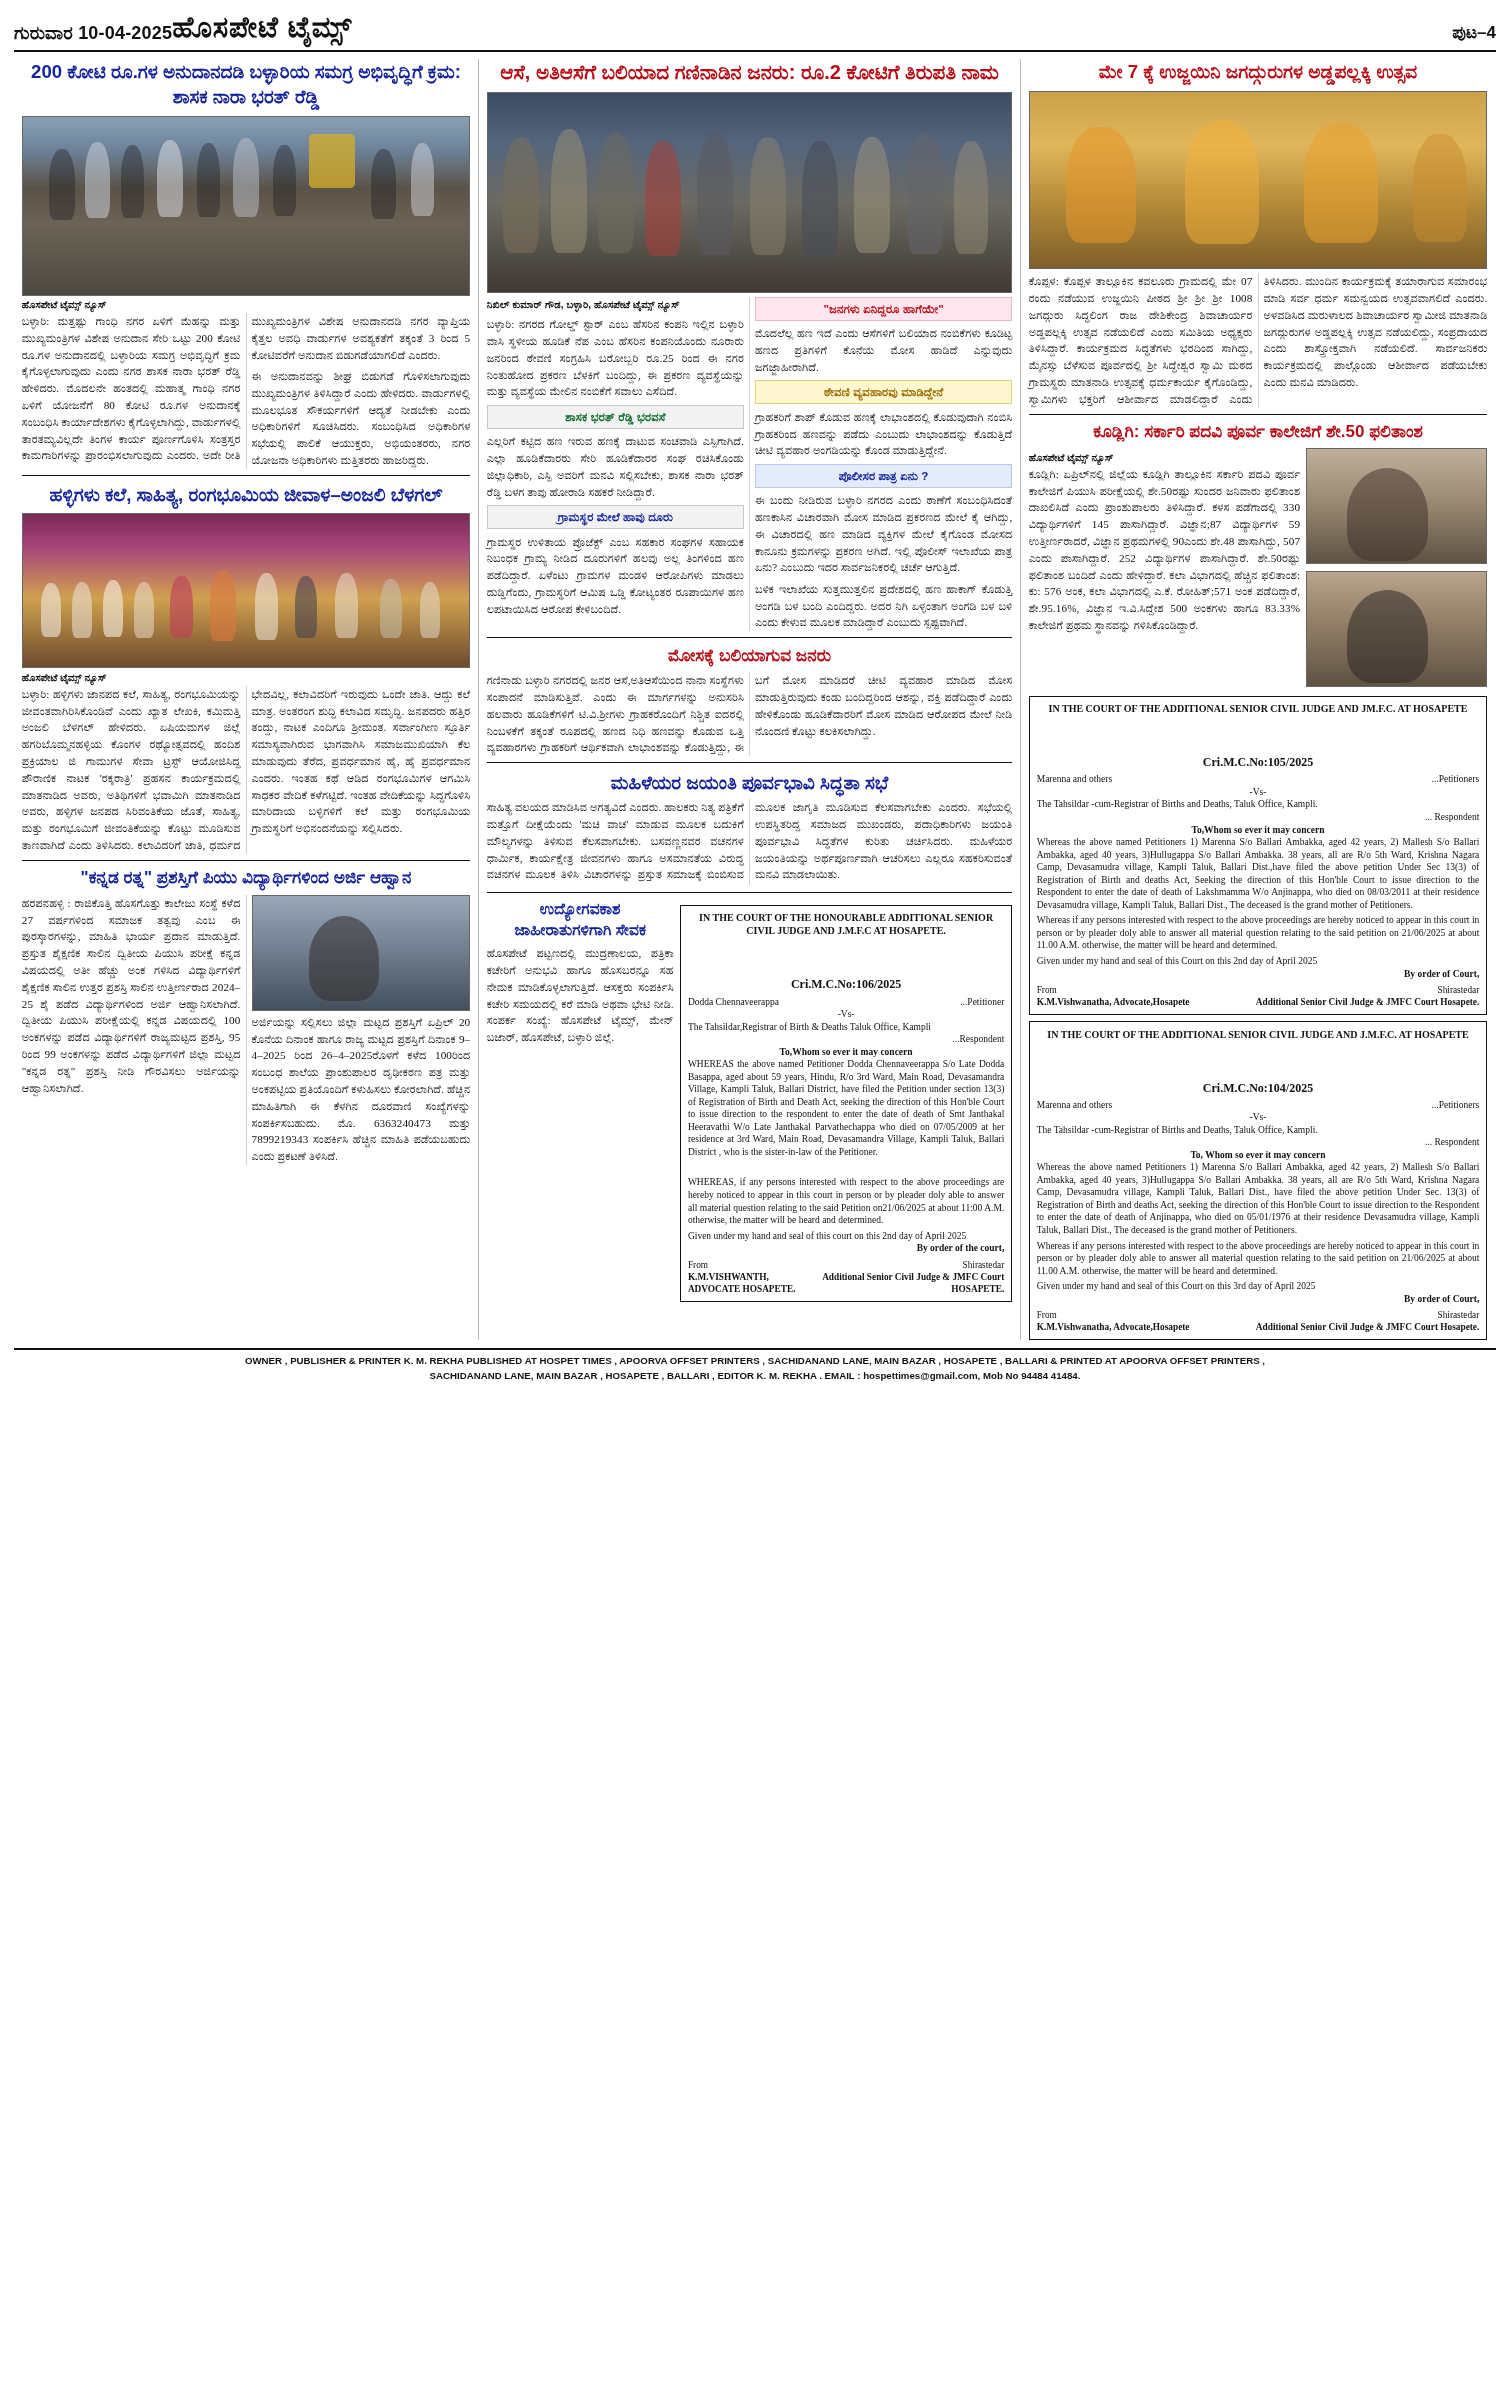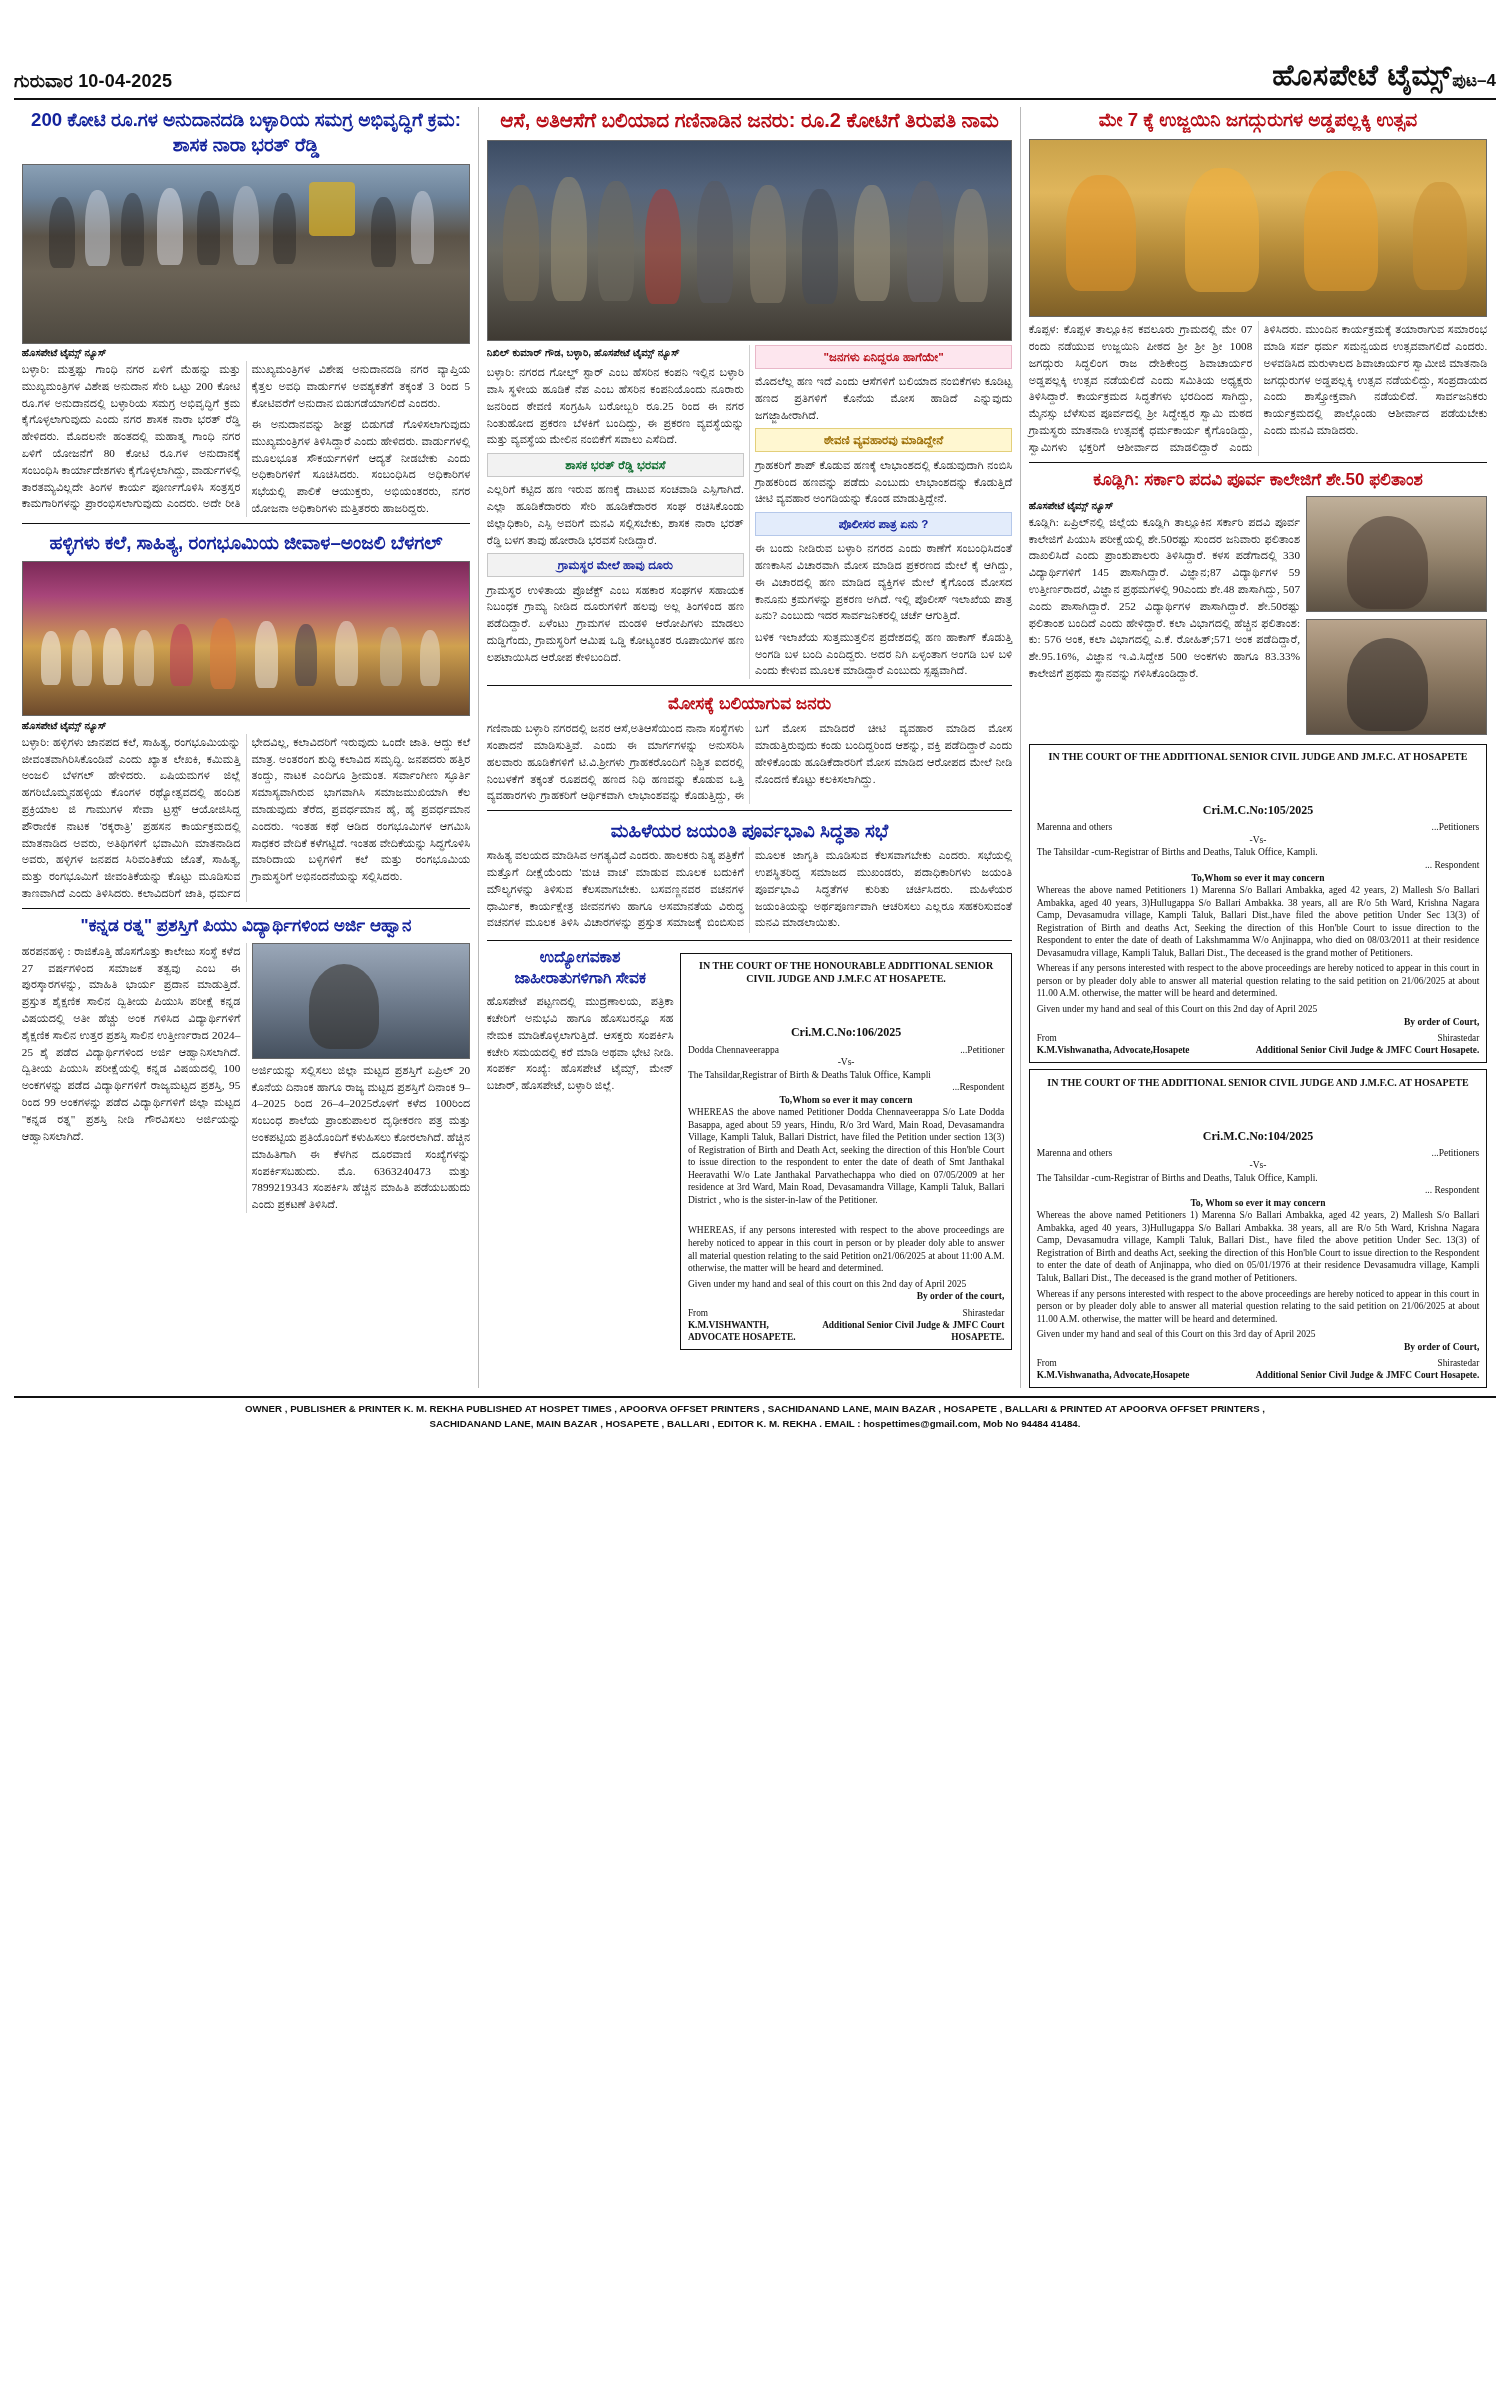--- a/index.html
+++ b/index.html
@@ -34,23 +34,22 @@
     color:#111;
     letter-spacing:0.2px;
     padding-bottom:1.5px;
   }
   .masthead .paper-name {
     font-family:"Liberation Sans", sans-serif;
     font-weight:bold;
     font-size:29px;
     letter-spacing:0.8px;
     color:#111;
-    text-align:right;
+    text-align:left;
     flex:1;
-    margin-top:48px;
   }
   .masthead .pageno {
     font-family:"Liberation Sans", sans-serif;
     font-weight:bold;
     font-size:17px;
     padding-bottom:2.3px;
   }
   
   .columns {
     display:flex;
@@ -300,21 +299,21 @@
           <i style="left:80%;top:20%;width:36px;height:121px;background:rgba(100,100,105,.55)"></i>
           <i style="left:89%;top:24%;width:34px;height:113px;background:rgba(150,140,120,.5)"></i>
         </div>
       </div>
 
       <div class="body-text two-col-text">
         <p class="byline">ನಿಖಿಲ್ ಕುಮಾರ್ ಗೌಡ, ಬಳ್ಳಾರಿ, ಹೊಸಪೇಟೆ ಟೈಮ್ಸ್ ನ್ಯೂಸ್</p>
         <p>ಬಳ್ಳಾರಿ: ನಗರದ ಗೋಲ್ಡ್ ಸ್ಟಾರ್ ಎಂಬ ಹೆಸರಿನ ಕಂಪನಿ ಇಲ್ಲಿನ ಬಳ್ಳಾರಿ ವಾಸಿ ಸ್ಥಳೀಯ ಹೂಡಿಕೆ ನೆಪ ಎಂಬ ಹೆಸರಿನ ಕಂಪನಿಯೊಂದು ನೂರಾರು ಜನರಿಂದ ಠೇವಣಿ ಸಂಗ್ರಹಿಸಿ ಬರೋಬ್ಬರಿ ರೂ.25 ರಿಂದ ಈ ನಗರ ನಿಂತುಹೋದ ಪ್ರಕರಣ ಬೆಳಕಿಗೆ ಬಂದಿದ್ದು, ಈ ಪ್ರಕರಣ ವ್ಯವಸ್ಥೆಯನ್ನು ಮತ್ತು ವ್ಯವಸ್ಥೆಯ ಮೇಲಿನ ನಂಬಿಕೆಗೆ ಸವಾಲು ಎಸೆದಿದೆ.</p>
 
         <div class="sub-head green">ಶಾಸಕ ಭರತ್ ರೆಡ್ಡಿ ಭರವಸೆ</div>
-        <p>ಎಲ್ಲರಿಗೆ ಕಟ್ಟಿದ ಹಣ ಇರುವ ಹಣಕ್ಕೆ ದಾಟುವ ಸಂಚವಾಡಿ ಎಸ್ಪಿಗಾಗಿದೆ. ಎಲ್ಲಾ ಹೂಡಿಕೆದಾರರು ಸೇರಿ ಹೂಡಿಕೆದಾರರ ಸಂಘ ರಚಿಸಿಕೊಂಡು ಜಿಲ್ಲಾಧಿಕಾರಿ, ಎಸ್ಪಿ ಅವರಿಗೆ ಮನವಿ ಸಲ್ಲಿಸಬೇಕು, ಶಾಸಕ ನಾರಾ ಭರತ್ ರೆಡ್ಡಿ ಬಳಗ ತಾವು ಹೋರಾಡಿ ಭರವಸೆ ನೀಡಿದ್ದಾರೆ.</p>
+        <p>ಎಲ್ಲರಿಗೆ ಕಟ್ಟಿದ ಹಣ ಇರುವ ಹಣಕ್ಕೆ ದಾಟುವ ಸಂಚವಾಡಿ ಎಸ್ಪಿಗಾಗಿದೆ. ಎಲ್ಲಾ ಹೂಡಿಕೆದಾರರು ಸೇರಿ ಹೂಡಿಕೆದಾರರ ಸಂಘ ರಚಿಸಿಕೊಂಡು ಜಿಲ್ಲಾಧಿಕಾರಿ, ಎಸ್ಪಿ ಅವರಿಗೆ ಮನವಿ ಸಲ್ಲಿಸಬೇಕು, ಶಾಸಕ ನಾರಾ ಭರತ್ ರೆಡ್ಡಿ ಬಳಗ ತಾವು ಹೋರಾಡಿ ಸಹಕರೆ ನೀಡಿದ್ದಾರೆ.</p>
 
         <div class="sub-head">ಗ್ರಾಮಸ್ಥರ ಮೇಲೆ ಹಾವು ದೂರು</div>
         <p>ಗ್ರಾಮಸ್ಥರ ಉಳಿತಾಯ ಪ್ರೊಜೆಕ್ಟ್ ಎಂಬ ಸಹಕಾರ ಸಂಘಗಳ ಸಹಾಯಕ ನಿಬಂಧಕ ಗ್ರಾಮ್ಯ ನೀಡಿದ ದೂರುಗಳಿಗೆ ಹಲವು ಅಲ್ಲ ತಿಂಗಳಿಂದ ಹಣ ಪಡೆದಿದ್ದಾರೆ. ಏಳೆಂಟು ಗ್ರಾಮಗಳ ಮಂಡಳಿ ಆರೋಪಿಗಳು ಮಾಡಲು ದುಡ್ಡಿಗೆಂದು, ಗ್ರಾಮಸ್ಥರಿಗೆ ಆಮಿಷ ಒಡ್ಡಿ ಕೋಟ್ಯಂತರ ರೂಪಾಯಿಗಳ ಹಣ ಲಪಟಾಯಿಸಿದ ಆರೋಪ ಕೇಳಿಬಂದಿದೆ.</p>
 
         <div class="sub-head pink">"ಜನಗಳು ಏನಿದ್ದರೂ ಹಾಗೆಯೇ"</div>
         <p>ಮೊದಲೆಲ್ಲ ಹಣ ಇದೆ ಎಂದು ಆಸೆಗಳಿಗೆ ಬಲಿಯಾದ ನಂಬಿಕೆಗಳು ಕೂಡಿಟ್ಟ ಹಣದ ಪ್ರತಿಗಳಿಗೆ ಕೊನೆಯ ಮೋಸ ಹಾಡಿದೆ ಎನ್ನುವುದು ಜಗಜ್ಜಾಹೀರಾಗಿದೆ.</p>
 
         <div class="sub-head yellow">ಠೇವಣಿ ವ್ಯವಹಾರವು ಮಾಡಿದ್ದೇನೆ</div>
         <p>ಗ್ರಾಹಕರಿಗೆ ಶಾಪ್ ಕೊಡುವ ಹಣಕ್ಕೆ ಲಾಭಾಂಶದಲ್ಲಿ ಕೊಡುವುದಾಗಿ ನಂಬಿಸಿ ಗ್ರಾಹಕರಿಂದ ಹಣವನ್ನು ಪಡೆದು ಎಂಬುದು ಲಾಭಾಂಶದನ್ನು ಕೊಡುತ್ತಿದೆ ಚೀಟಿ ವ್ಯವಹಾರ ಅಂಗಡಿಯನ್ನು ಕೊಂಡ ಮಾಡುತ್ತಿದ್ದೇನೆ.</p>
 

